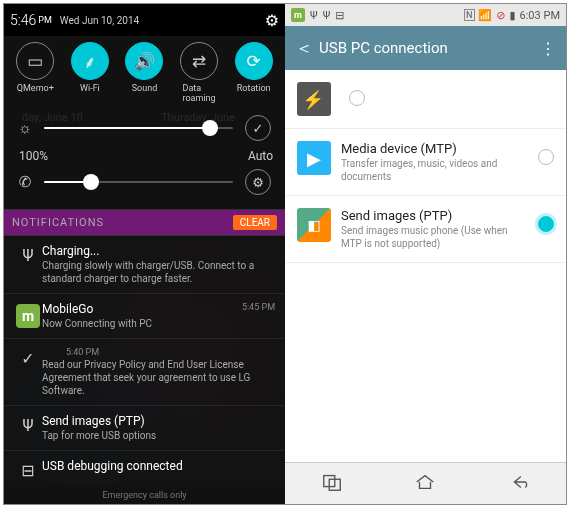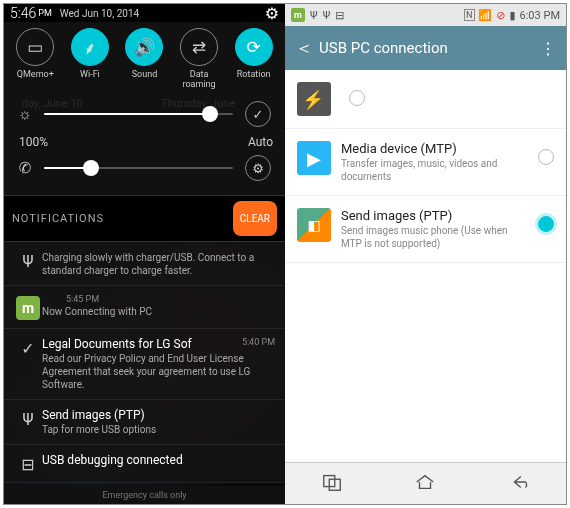--- a/index.html
+++ b/index.html
@@ -1,42 +1,42 @@
 <!DOCTYPE html>
 <html><head>
 <meta charset="utf-8">
 <style>
 *{margin:0;padding:0;box-sizing:border-box;font-family:Roboto,Arial,sans-serif}
 body{width:570px;height:508px;background:#fff;position:relative;overflow:hidden}
 .container{display:flex;width:564px;height:502px;margin:3px;border:1px solid #888}
 .left{width:282px;height:100%;background:#1a1a1a;color:#fff;display:flex;flex-direction:column;overflow:hidden}
 .right{width:282px;height:100%;background:#f5f5f5;display:flex;flex-direction:column;position:relative}
-.statusbar-l{height:18px;background:#000;display:flex;align-items:center;padding:0 6px;font-size:11px}
+.statusbar-l{height:32px;background:#000;display:flex;align-items:center;padding:0 6px;font-size:11px}
 .statusbar-l .time{font-size:14px;font-weight:300}
 .statusbar-l .ampm{font-size:9px;margin-left:2px}
 .statusbar-l .date{margin-left:8px;font-size:10px;color:#ccc}
 .gear{margin-left:auto;font-size:16px}
 .toggles{display:flex;justify-content:space-around;padding:6px 4px 2px;background:#111}
 .tog{display:flex;flex-direction:column;align-items:center;width:50px}
 .tog .circ{width:38px;height:38px;border-radius:50%;border:1.5px solid #888;display:flex;align-items:center;justify-content:center;font-size:17px;color:#ccc}
 .tog.on .circ{background:#00c8d7;border-color:#00c8d7;color:#fff}
-.tog .lbl{font-size:9px;color:#ccc;margin-top:3px;text-align:center;white-space:nowrap}
+.tog .lbl{font-size:9px;color:#ccc;margin-top:3px;text-align:left;white-space:nowrap}
 .sliders{background:#111;padding:4px 10px 8px;position:relative}
 .srow{display:flex;align-items:center;margin:6px 0;gap:8px}
 .srow .icon{width:22px;font-size:15px;color:#ccc;text-align:center}
 .track{flex:1;height:2px;background:#555;position:relative;border-radius:1px}
 .track .fill{position:absolute;height:100%;background:#fff;border-radius:1px}
 .track .thumb{position:absolute;width:16px;height:16px;background:#fff;border-radius:50%;top:-7px;transform:translateX(-50%)}
 .srow .end{width:34px;text-align:center}
 .srow .endcirc{width:26px;height:26px;border-radius:50%;border:1.5px solid #888;display:inline-flex;align-items:center;justify-content:center;font-size:13px;color:#ccc}
 .ghost{position:absolute;color:rgba(255,255,255,.1);font-size:11px;pointer-events:none}
 .pct{font-size:12px;color:#ccc;margin-top:2px;margin-left:3px}
-.notif-hdr{display:flex;align-items:center;padding:5px 8px;background:#000000;border-top:1px solid #333;border-bottom:1px solid #333}
+.notif-hdr{display:flex;align-items:center;padding:5px 8px;background:#701a75;border-top:1px solid #333;border-bottom:1px solid #333}
 .notif-hdr .t{font-size:11px;letter-spacing:1px;color:#aaa}
-.clear{margin-left:auto;background:#ff6b1a;color:#fff;font-size:10px;padding:12px 7px;border-radius:8px}
+.clear{margin-left:auto;background:#ff6b1a;color:#fff;font-size:10px;padding:2px 7px;border-radius:2px}
 .nlist{flex:1;overflow:hidden;background:rgba(0,0,0,.6);position:relative}
 .bgimg{position:absolute;inset:0;background:radial-gradient(circle at 70% 40%,rgba(200,50,100,.3),transparent 60%),radial-gradient(circle at 30% 70%,rgba(50,100,200,.2),transparent 60%);z-index:0}
 .nitem{display:flex;padding:8px 10px;border-bottom:1px solid rgba(255,255,255,.08);position:relative;z-index:1;background:rgba(20,20,20,.9)}
 .nitem .nicon{width:28px;font-size:16px;color:#ccc;padding-top:2px;text-align:center;flex-shrink:0}
 .nitem .nbody{flex:1;min-width:0}
 .nitem .ntitle{font-size:12px;color:#fff;font-weight:400}
 .nitem .ntext{font-size:10px;color:#aaa;line-height:1.3;margin-top:1px}
 .nitem .ntime{font-size:9px;color:#888;margin-left:24px;white-space:nowrap}
 .mgo{width:24px;height:24px;background:#7cb342;border-radius:4px;display:flex;align-items:center;justify-content:center;color:#fff;font-size:14px;font-weight:bold;margin:0 auto}
 .footer{text-align:center;font-size:9px;color:#777;padding:4px;background:#111}
@@ -121,39 +121,42 @@
  <div class="notif-hdr">
    <span class="t">NOTIFICATIONS</span>
    <span class="clear">CLEAR</span>
  </div>
  <div class="nlist">
    <div class="bgimg"></div>
    <div id="nlist-inner">
           <div class="nitem">
             <div class="nicon">Ψ</div>
             <div class="nbody">
+              <div style="display:flex">
+                <div class="ntitle" style="flex:1;overflow:hidden;white-space:nowrap;text-overflow:ellipsis">Charging...</div>
+              </div>
               <div class="ntext">Charging slowly with charger/USB. Connect to a standard charger to charge faster.</div>
             </div>
           </div>
           <div class="nitem">
             <div class="nicon">
               <div class="mgo">m</div>
             </div>
             <div class="nbody">
               <div style="display:flex">
+                <div class="ntitle" style="flex:1;overflow:hidden;white-space:nowrap;text-overflow:ellipsis">MobileGo</div>
                 <div class="ntime">5:45 PM</div>
               </div>
               <div class="ntext">Now Connecting with PC</div>
             </div>
           </div>
           <div class="nitem">
             <div class="nicon">✓</div>
             <div class="nbody">
               <div style="display:flex">
-                <div class="ntitle" style="flex:1;overflow:hidden;white-space:nowrap;text-overflow:ellipsis">Legal Documents for LG Sof</div>
                 <div class="ntime">5:40 PM</div>
               </div>
               <div class="ntext">Read our Privacy Policy and End User License Agreement that seek your agreement to use LG Software.</div>
             </div>
           </div>
           <div class="nitem">
             <div class="nicon">Ψ</div>
             <div class="nbody">
               <div style="display:flex">
                 <div class="ntitle" style="flex:1;overflow:hidden;white-space:nowrap;text-overflow:ellipsis">Send images (PTP)</div>

